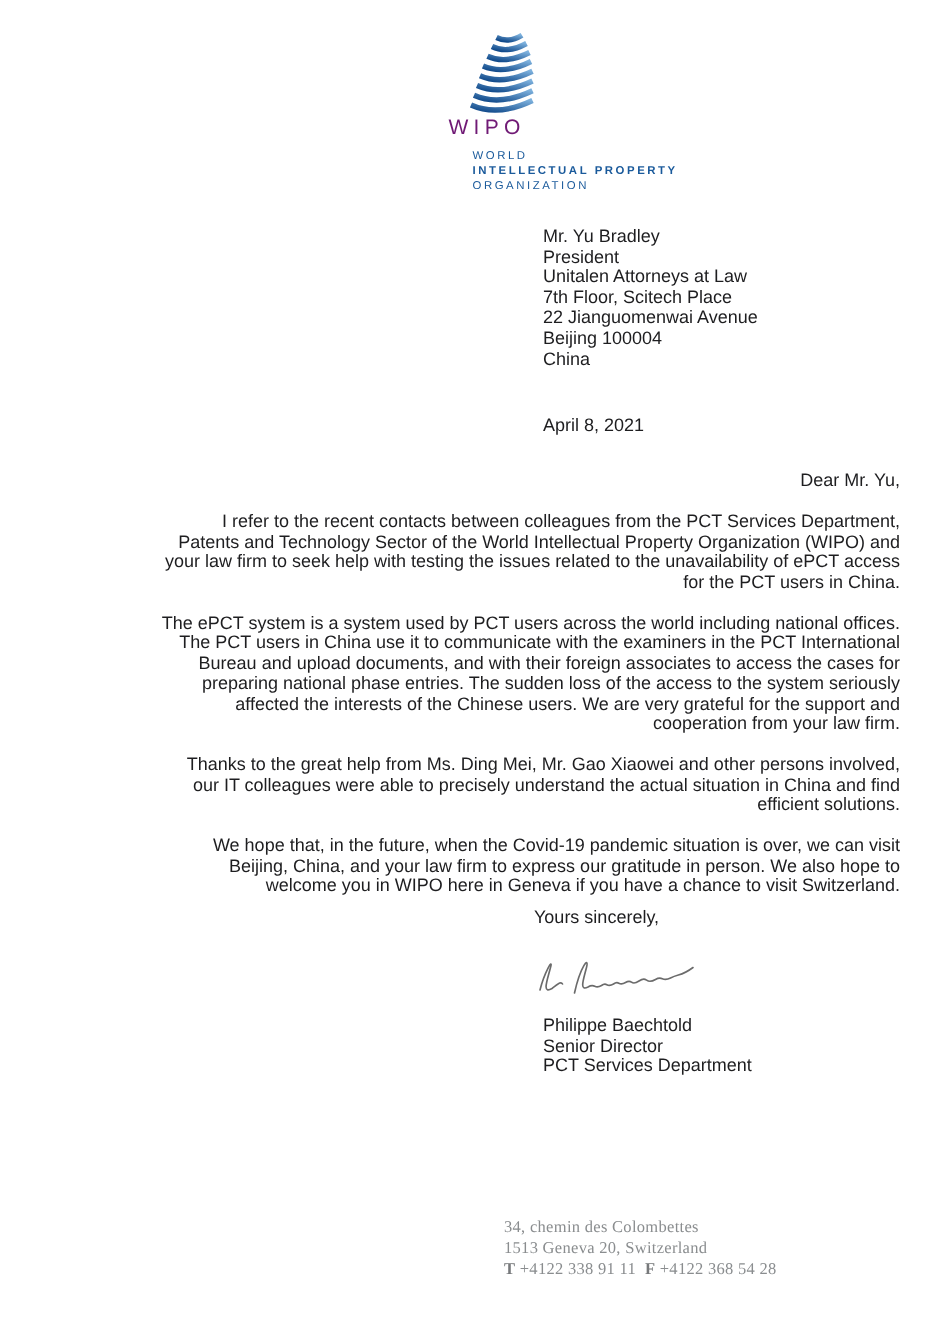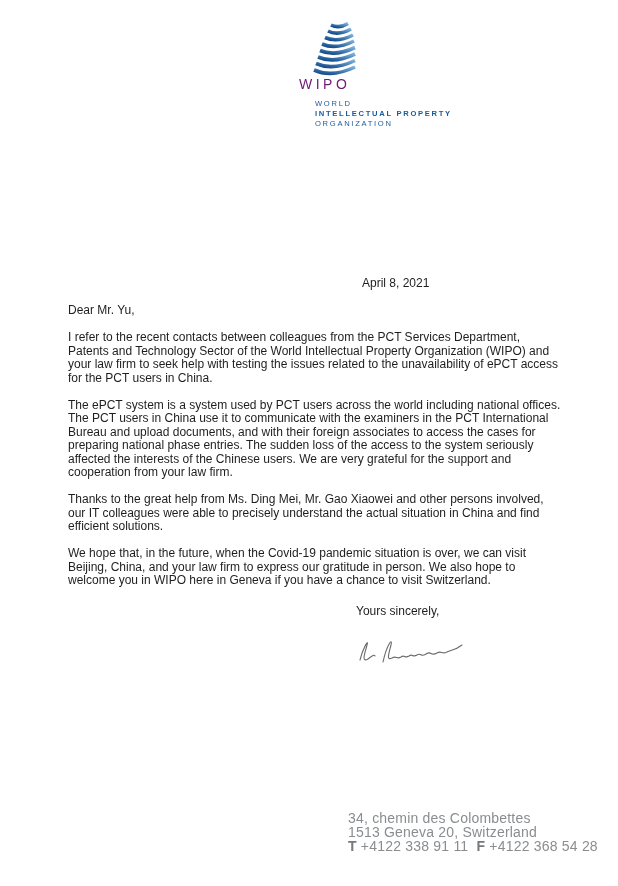--- a/index.html
+++ b/index.html
@@ -32,38 +32,39 @@
 
   
   .recipient {
     position: absolute; left: 362px; top: 151px;
     font-size: 12px; line-height: 13.6px;
   }
   .date { position: absolute; left: 362px; top: 276px; font-size: 12px; }
 
   
   .body-text {
-    position: absolute; left: 68px; top: 304px; width: 532px;
-    font-size: 12px; line-height: 13.5px;
+    position: absolute; left: 68px; top: 314px; width: 532px;
+    font-size: 12px; line-height: 13.5px; text-align: right;
   }
   .body-text p { white-space: pre-line; margin-bottom: 13.5px; }
 
   
   .closing { position: absolute; left: 340px; top: 604px; font-size: 12px; margin-left: 16px; }
   .signature-svg { position: absolute; left: 350px; top: 632px; width: 128px; height: 40px; }
   .signoff {
     position: absolute; left: 362px; top: 677px;
     font-size: 12px; line-height: 13.6px;
   }
 
   
   .footer {
-    position: absolute; left: 348px; top: 811px;
-    font-size: 14px; line-height: 14px; color: #8a8d8f;
+    position: absolute; left: 336px; top: 811px;
+    font-size: 11px; line-height: 14px; color: #8a8d8f;
     letter-spacing: 0.2px;
+    font-family: Liberation Serif, serif;
   }
   .footer b { color: #77797b; }
   .website {
     position: absolute; left: 352px; top: 843px;
     font-size: 23px; letter-spacing: 1.2px; color: #c7c9c9;
   }
 </style>
 </head>
 <body>
 
@@ -87,20 +88,29 @@
         <path d="M16,11 Q26,16 39,9"></path>
         <path d="M19,5 Q27,9 36,3.5"></path>
       </g>
     </svg>
     <div class="wordmark">WIPO</div>
     <div class="logo-sub l1">WORLD</div>
     <div class="logo-sub l2">INTELLECTUAL PROPERTY</div>
     <div class="logo-sub l3">ORGANIZATION</div>
   </div>
 
+  <div class="recipient">
+    <div>Mr. Yu Bradley</div>
+    <div>President</div>
+    <div>Unitalen Attorneys at Law</div>
+    <div>7th Floor, Scitech Place</div>
+    <div>22 Jianguomenwai Avenue</div>
+    <div>Beijing 100004</div>
+    <div>China</div>
+  </div>
 
   <div class="date">April 8, 2021</div>
 
   <div class="body-text">
     <p>Dear Mr. Yu,</p>
     <p>I refer to the recent contacts between colleagues from the PCT Services Department,
 Patents and Technology Sector of the World Intellectual Property Organization (WIPO) and
 your law firm to seek help with testing the issues related to the unavailability of ePCT access
 for the PCT users in China.</p>
     <p>The ePCT system is a system used by PCT users across the world including national offices.
@@ -119,20 +129,25 @@
 
   <div class="closing">Yours sincerely,</div>
 
   <svg class="signature-svg" viewBox="0 0 128 40" aria-hidden="true">
     <g fill="none" stroke="#6b6b6b" stroke-width="1.1" stroke-linecap="round" stroke-linejoin="round">
       <path d="M10,28 C13,16 19,6 17,13 C15,21 11,31 18,27 C22,24 24,22 25,24"></path>
       <path d="M33,30 C37,12 43,5 41,13 C39,21 36,29 42,26 C47,23 46,28 51,25 C55,22 54,27 59,24 C63,21 62,26 67,23 C72,20 70,26 76,22 C82,18 80,25 87,21 C92,18 91,23 97,20 C103,17 104,19 112,13"></path>
     </g>
   </svg>
 
+  <div class="signoff">
+    <div>Philippe Baechtold</div>
+    <div>Senior Director</div>
+    <div>PCT Services Department</div>
+  </div>
 
   <div class="footer">
     <div>34, chemin des Colombettes</div>
     <div>1513 Geneva 20, Switzerland</div>
     <div>
       <b>T</b>
       <span>+4122 338 91 11</span>&nbsp;
       <b>F</b>
       <span>+4122 368 54 28</span>
     </div>

